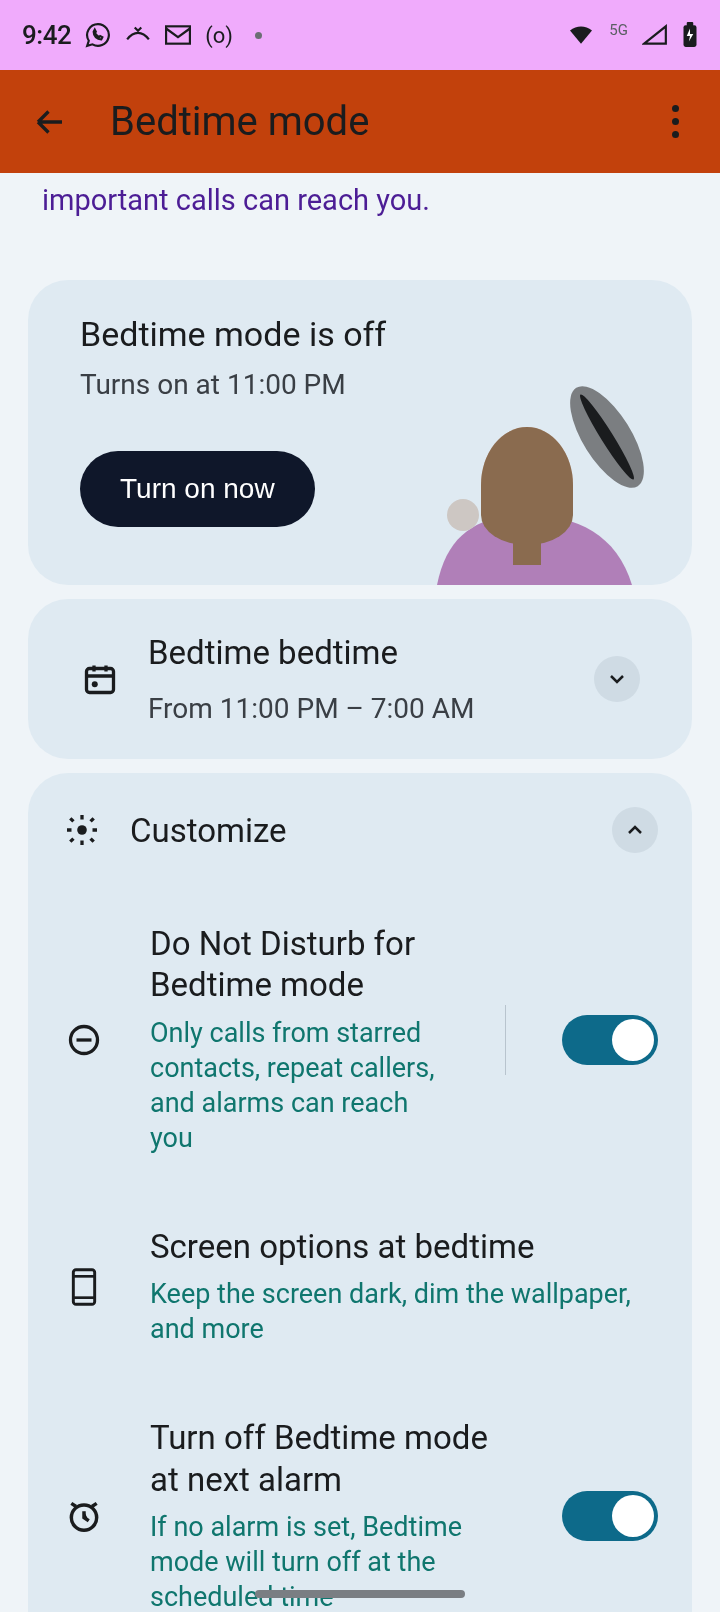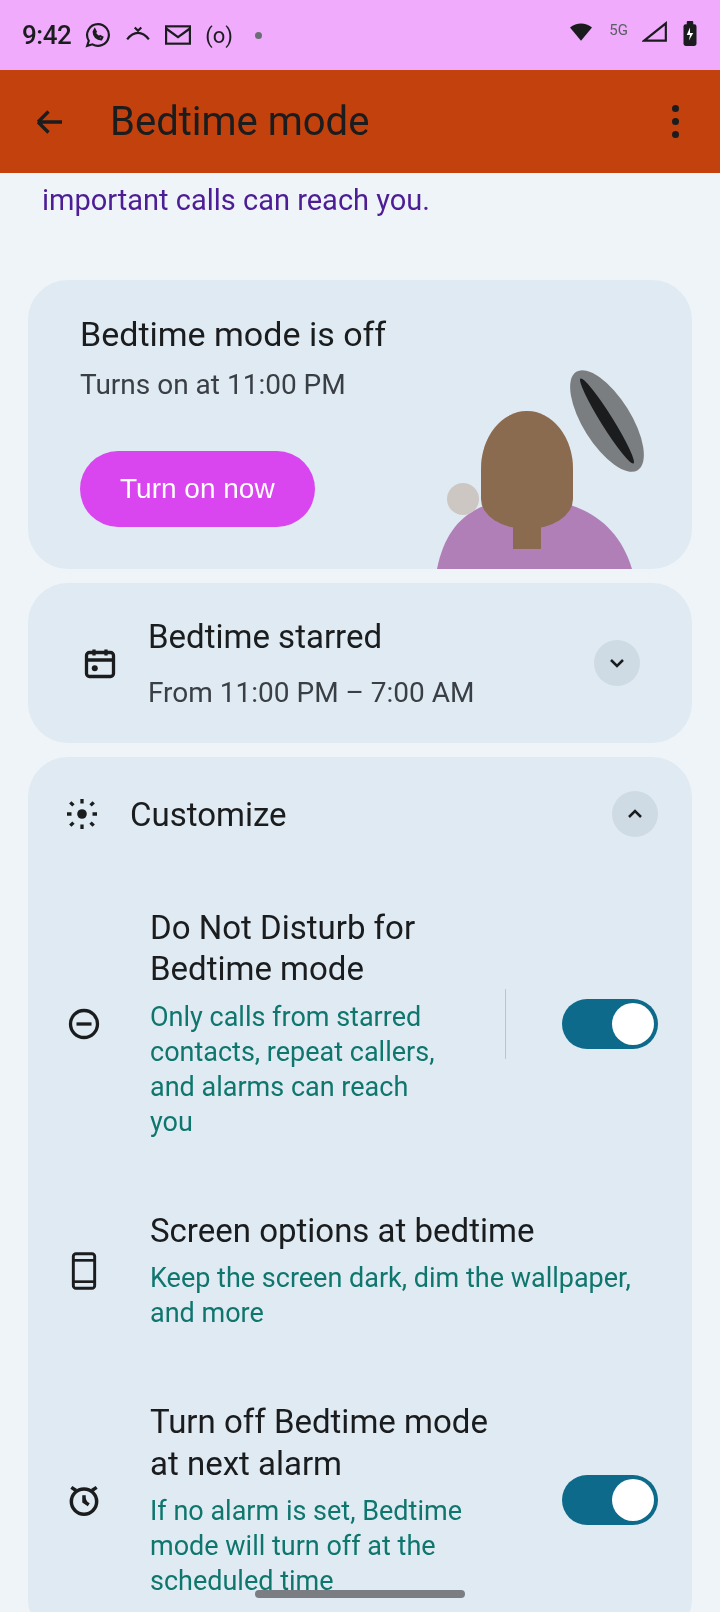--- a/index.html
+++ b/index.html
@@ -15,21 +15,21 @@
   .status-bar {
     height: 70px;
     background: #f0abfc;
     display: flex;
     align-items: center;
     justify-content: space-between;
     padding: 0 22px;
     font-size: 26px;
   }
   .status-left { display: flex; align-items: center; gap: 14px; }
-  .status-right { display: flex; align-items: flex-start; gap: 14px; }
+  .status-right { display: flex; align-items: center; gap: 14px; }
   .clock { font-weight: 500; letter-spacing: -0.5px; }
   .sicon { display:inline-flex; align-items:center; justify-content:center; }
   .app-bar {
     height: 103px;
     background: #c2410c;
     display: flex;
     align-items: center;
     padding: 0 20px;
   }
   .back-btn {
@@ -61,27 +61,27 @@
     background: #dfeaf2;
     border-radius: 40px;
     margin-bottom: 14px;
     padding: 34px 52px;
     position: relative;
   }
   .status-card { padding-bottom: 0; overflow:hidden; }
   .status-title { font-size: 34px; font-weight: 400; margin-bottom: 14px; }
   .status-sub { font-size: 28px; color: #3a3f45; margin-bottom: 50px; }
   .pill-btn {
-    background: #d946ef;
+    background: #0f172a;
     color: #fff;
     border: none;
     font-size: 28px;
     padding: 22px 40px;
     border-radius: 50px;
-    margin-bottom: 42px;
+    margin-bottom: 58px;
   }
   .illus {
     position:absolute;
     right: 35px;
     bottom: 0;
     width: 240px;
     height: 200px;
   }
   .section-header {
     display:flex;
@@ -225,21 +225,21 @@
   <div class="card">
     <div class="section-header">
       <span class="sh-icon">
         <svg width="36" height="36" viewBox="0 0 24 24">
             <rect x="3" y="5" width="18" height="16" rx="2" fill="none" stroke="#1a1c1e" stroke-width="2.2"></rect>
             <path stroke="#1a1c1e" stroke-width="2.2" d="M3 10h18M8 3v4M16 3v4"></path>
             <circle cx="8.5" cy="15.5" r="2" fill="#1a1c1e"></circle>
           </svg>
       </span>
       <div class="sh-texts">
-        <div class="sh-title">Bedtime starred</div>
+        <div class="sh-title">Bedtime bedtime</div>
         <div class="sh-sub">From 11:00 PM – 7:00 AM</div>
       </div>
       <button class="chev-btn">
         <svg width="24" height="24" viewBox="0 0 24 24">
             <path fill="none" stroke="#1a1c1e" stroke-width="2.5" d="M6 9l6 6 6-6"></path>
           </svg>
       </button>
     </div>
   </div>
 

